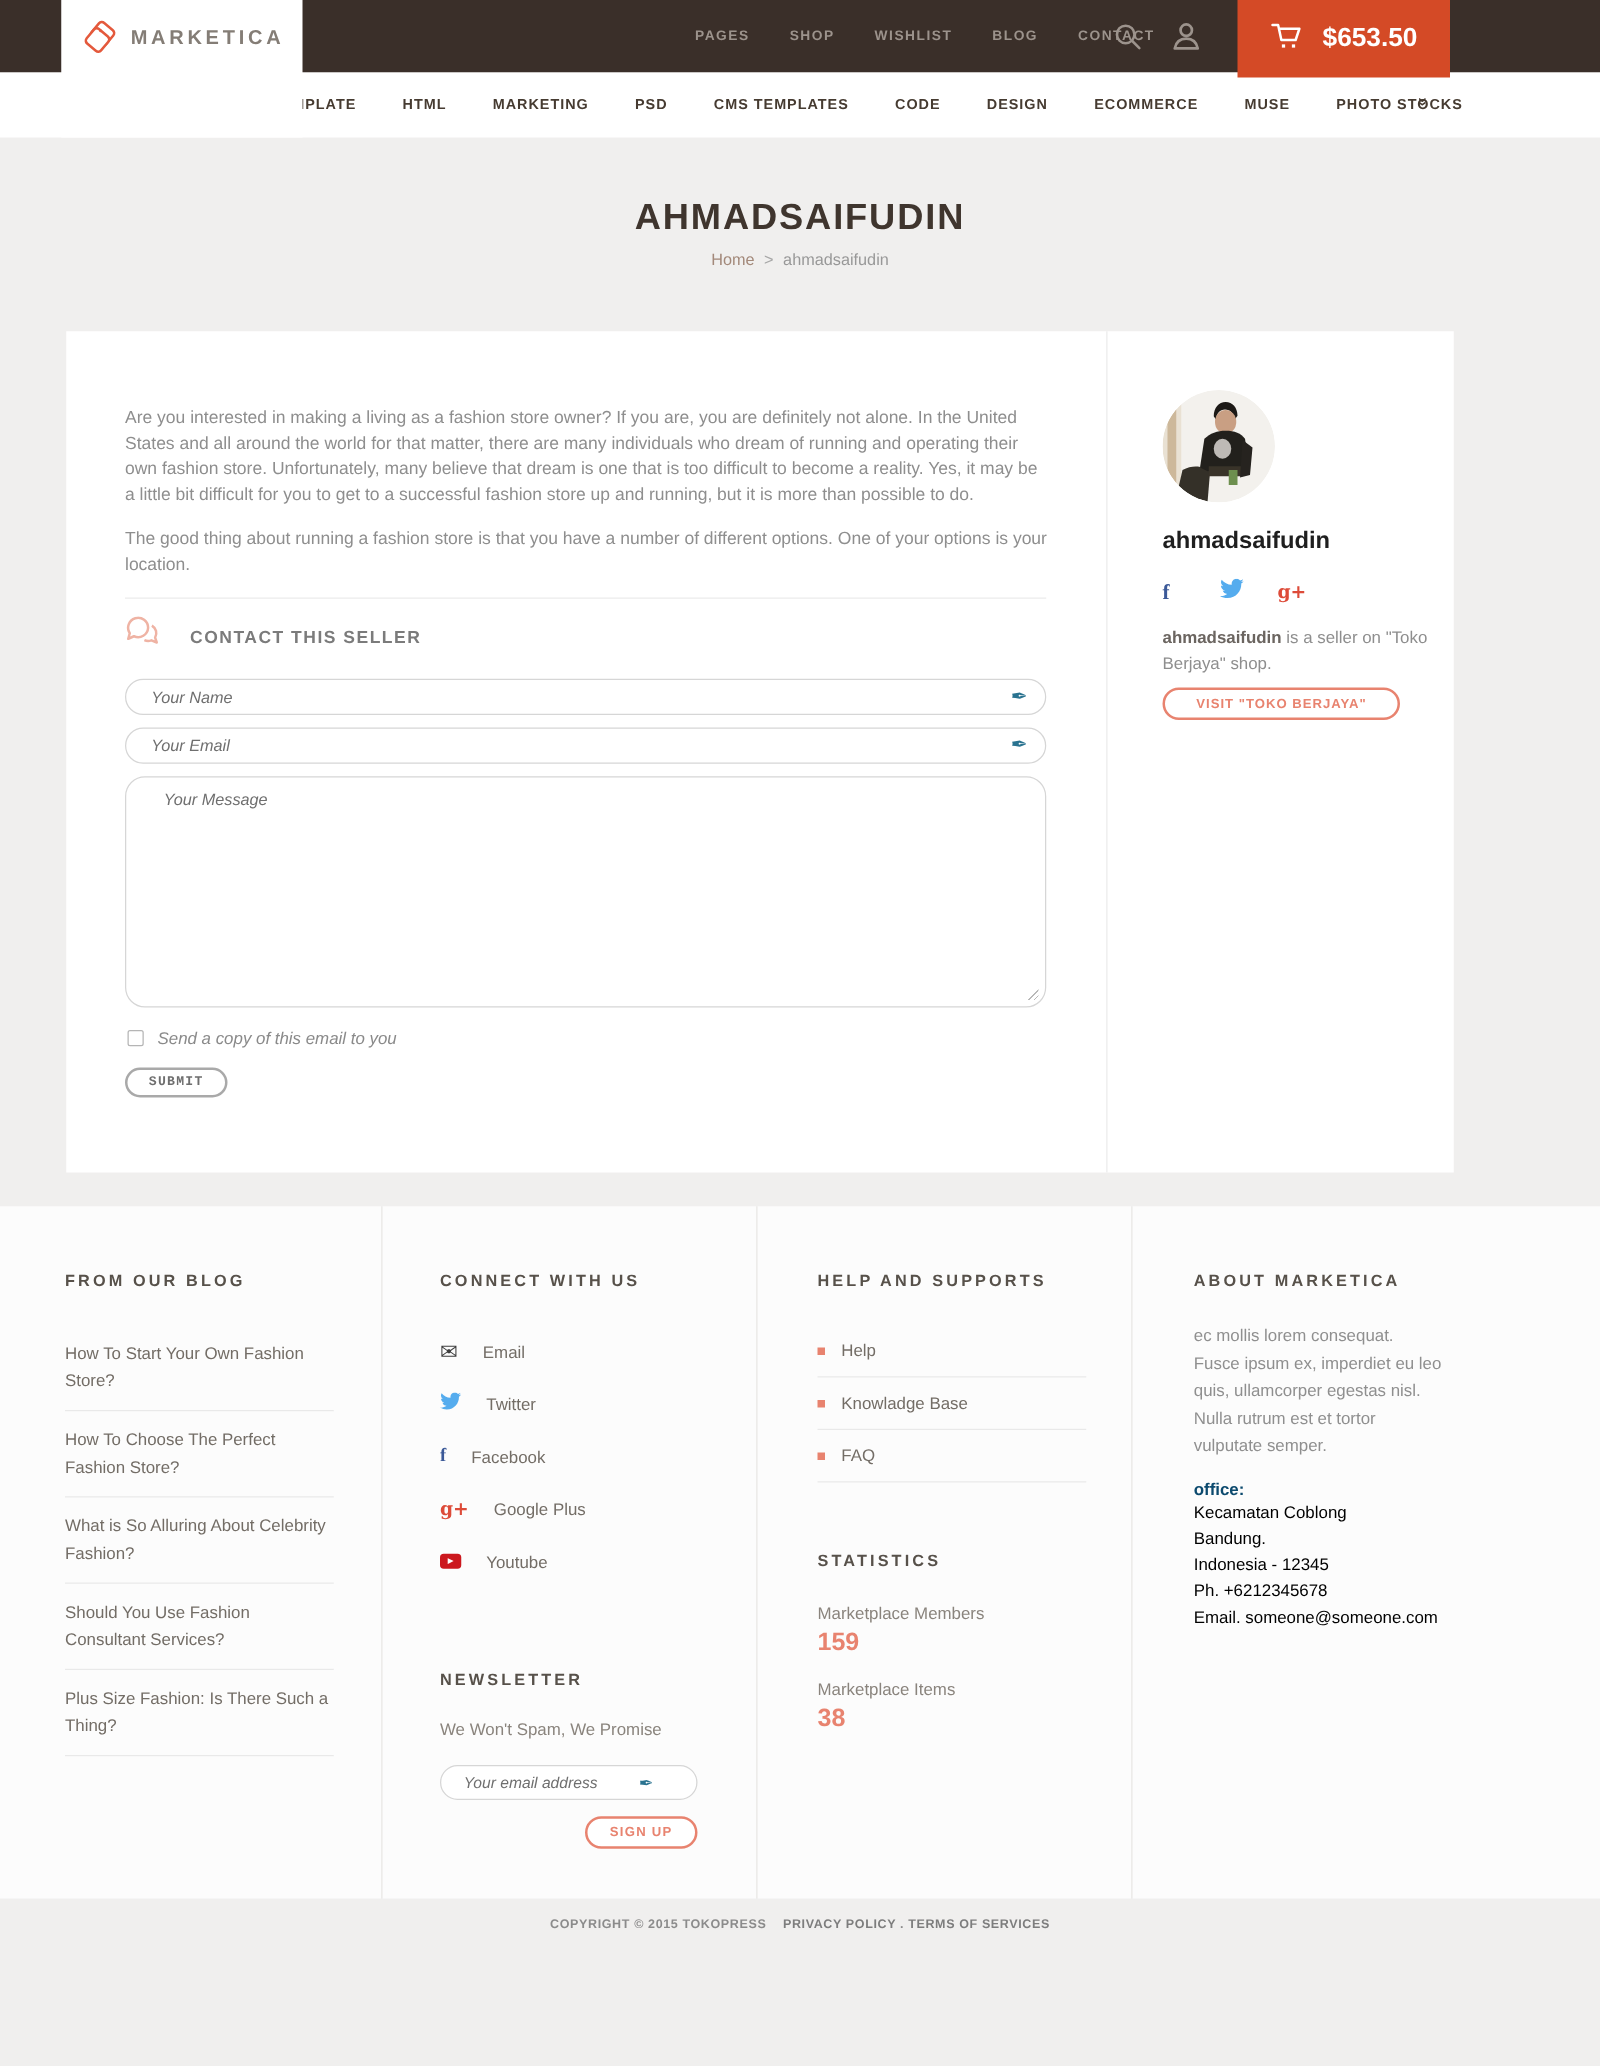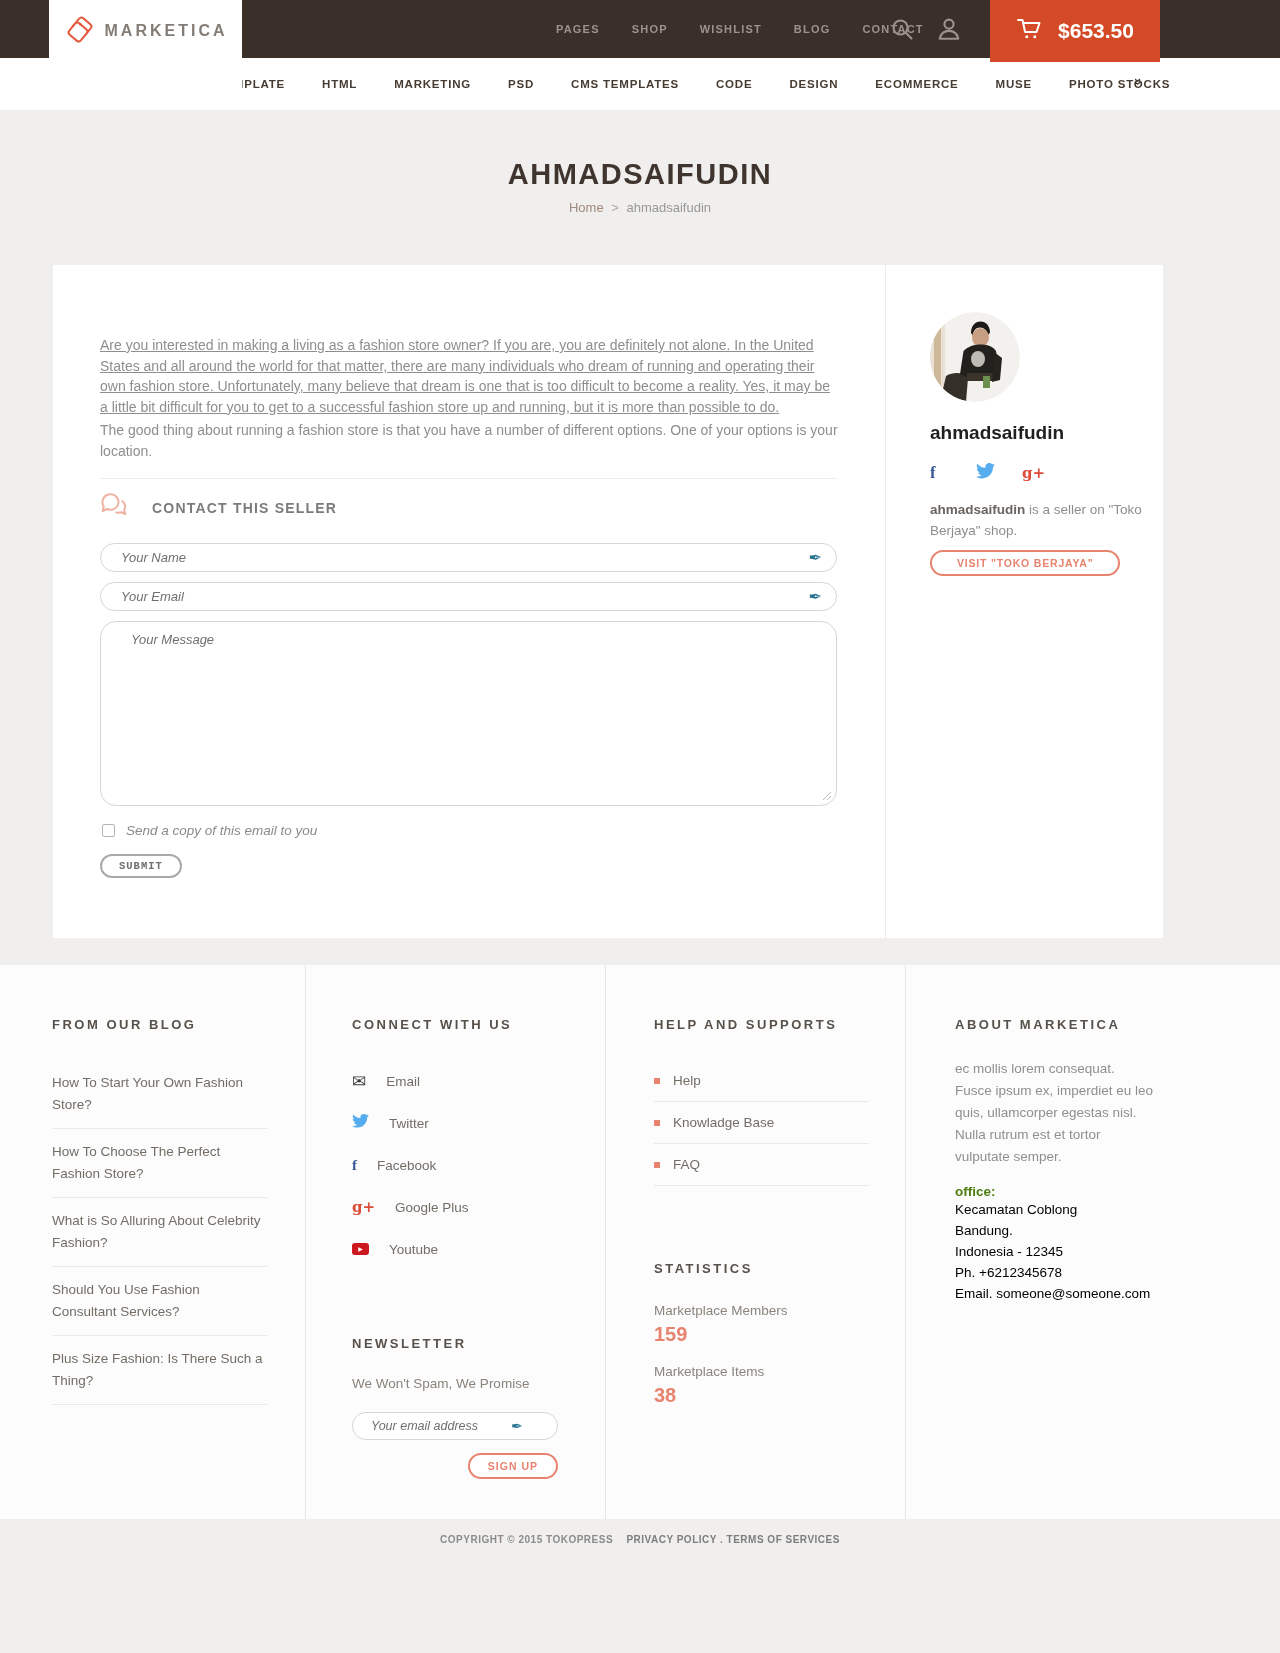--- a/index.html
+++ b/index.html
@@ -26,21 +26,21 @@
   
   .page-head { position:absolute; left:0; top:110px; width:1280px; text-align:center; }
   .page-title { margin-top:48px; font-size:29px; font-weight:bold; letter-spacing:1.5px; color:#3f352e; }
   .breadcrumb { margin-top:9px; font-size:13px; color:#989898; }
   .breadcrumb .bc-home { color:#a3897a; text-decoration:none; cursor:pointer; }
   .bc-sep { margin:0 4px; color:#a7a7a7; }
 
   
   .card { position:absolute; left:53px; top:265px; width:1110px; height:673px; background:#ffffff; }
   .article-p { position:absolute; left:47px; width:740px; font-size:14px; line-height:20.5px; color:#8e8e8e; }
-  .p1 { top:70px;text-decoration:underline; }
+  .p1 { top:58px; }
   .p2 { top:155px; }
   .content-divider { position:absolute; left:47px; top:213px; width:737px; height:1px; background:#ececec; }
   .section-head { position:absolute; left:47px; top:228px; display:flex; align-items:center; gap:20px; }
   .section-head-label { font-size:14px; font-weight:bold; letter-spacing:1.2px; color:#7b7b7b; }
   .pill-input { position:absolute; left:47px; width:737px; height:29px; border:1px solid #d6d6d6; border-radius:15px; background:#fff; display:flex; align-items:center; padding:0 14px 0 20px; cursor:text; }
   .pill-input input { border:none; outline:none; flex:1; font-family:"Liberation Sans",sans-serif; font-size:13px; font-style:italic; color:#6f6f6f; background:transparent; }
   .pill-input input::placeholder { color:#6f6f6f; opacity:1; }
   .in-name { top:278px; }
   .in-email { top:317px; }
   .pen { color:#2a7390; font-size:16px; line-height:1; cursor:default; }
@@ -84,21 +84,21 @@
   .nl-input input::placeholder { color:#6f6f6f; opacity:1; }
   .signup-btn { height:26px; padding:0 18px; border:2px solid #e8836f; border-radius:14px; background:#fff; font-family:"Liberation Sans",sans-serif; font-size:10.5px; font-weight:bold; letter-spacing:1px; color:#e8836f; cursor:pointer; }
   .help-col { left:654px; width:215px; }
   .help-item { display:flex; align-items:center; gap:13px; padding:13px 0; border-bottom:1px solid #e9e9e9; cursor:pointer; }
   .bullet { width:6px; height:6px; background:#e8836f; }
   .help-label { font-size:13.5px; color:#736d66; }
   .stat-label { font-size:13.5px; color:#8a847d; }
   .stat-value { font-size:20px; font-weight:bold; color:#e8836f; margin-top:5px; }
   .about-col { left:955px; width:200px; }
   .about-text { font-size:13.5px; line-height:22px; color:#8f8f8f; }
-  .office-label { font-size:13.5px; font-weight:bold; color:#4d7c0f; margin-top:16px; }
+  .office-label { font-size:13.5px; font-weight:bold; color:#0c4a6e; margin-top:16px; }
   .addr-line { font-size:13.5px; line-height:21px; color:#000000; }
 
   
   .copyright { position:absolute; left:0; top:1519px; width:1280px; height:134px; background:#f0efee; text-align:center; padding-top:15px; font-size:10px; font-weight:bold; letter-spacing:.5px; color:#8b8b8b; }
   .copyright a { color:#7d7d7d; text-decoration:none; cursor:pointer; }
   .cr-gap { display:inline-block; width:10px; }
 </style>
 </head>
 <body>
 
@@ -323,21 +323,21 @@
         </div>
         <div class="help-item">
           <span class="bullet"></span>
           <span class="help-label">Knowladge Base</span>
         </div>
         <div class="help-item">
           <span class="bullet"></span>
           <span class="help-label">FAQ</span>
         </div>
       </div>
-      <div class="fhead" style="margin-top:75px">STATISTICS</div>
+      <div class="fhead" style="margin-top:55px">STATISTICS</div>
       <div class="stat-label" style="margin-top:27px">Marketplace Members</div>
       <div class="stat-value">159</div>
       <div class="stat-label" style="margin-top:18px">Marketplace Items</div>
       <div class="stat-value">38</div>
     </div>
 
     <div class="fcol about-col">
       <div class="fhead" style="margin-top:52px">ABOUT MARKETICA</div>
       <div class="about-text" style="margin-top:26px">ec mollis lorem consequat. Fusce ipsum ex, imperdiet eu leo quis, ullamcorper egestas nisl. Nulla rutrum est et tortor vulputate semper.</div>
       <div class="office-label">office:</div>

